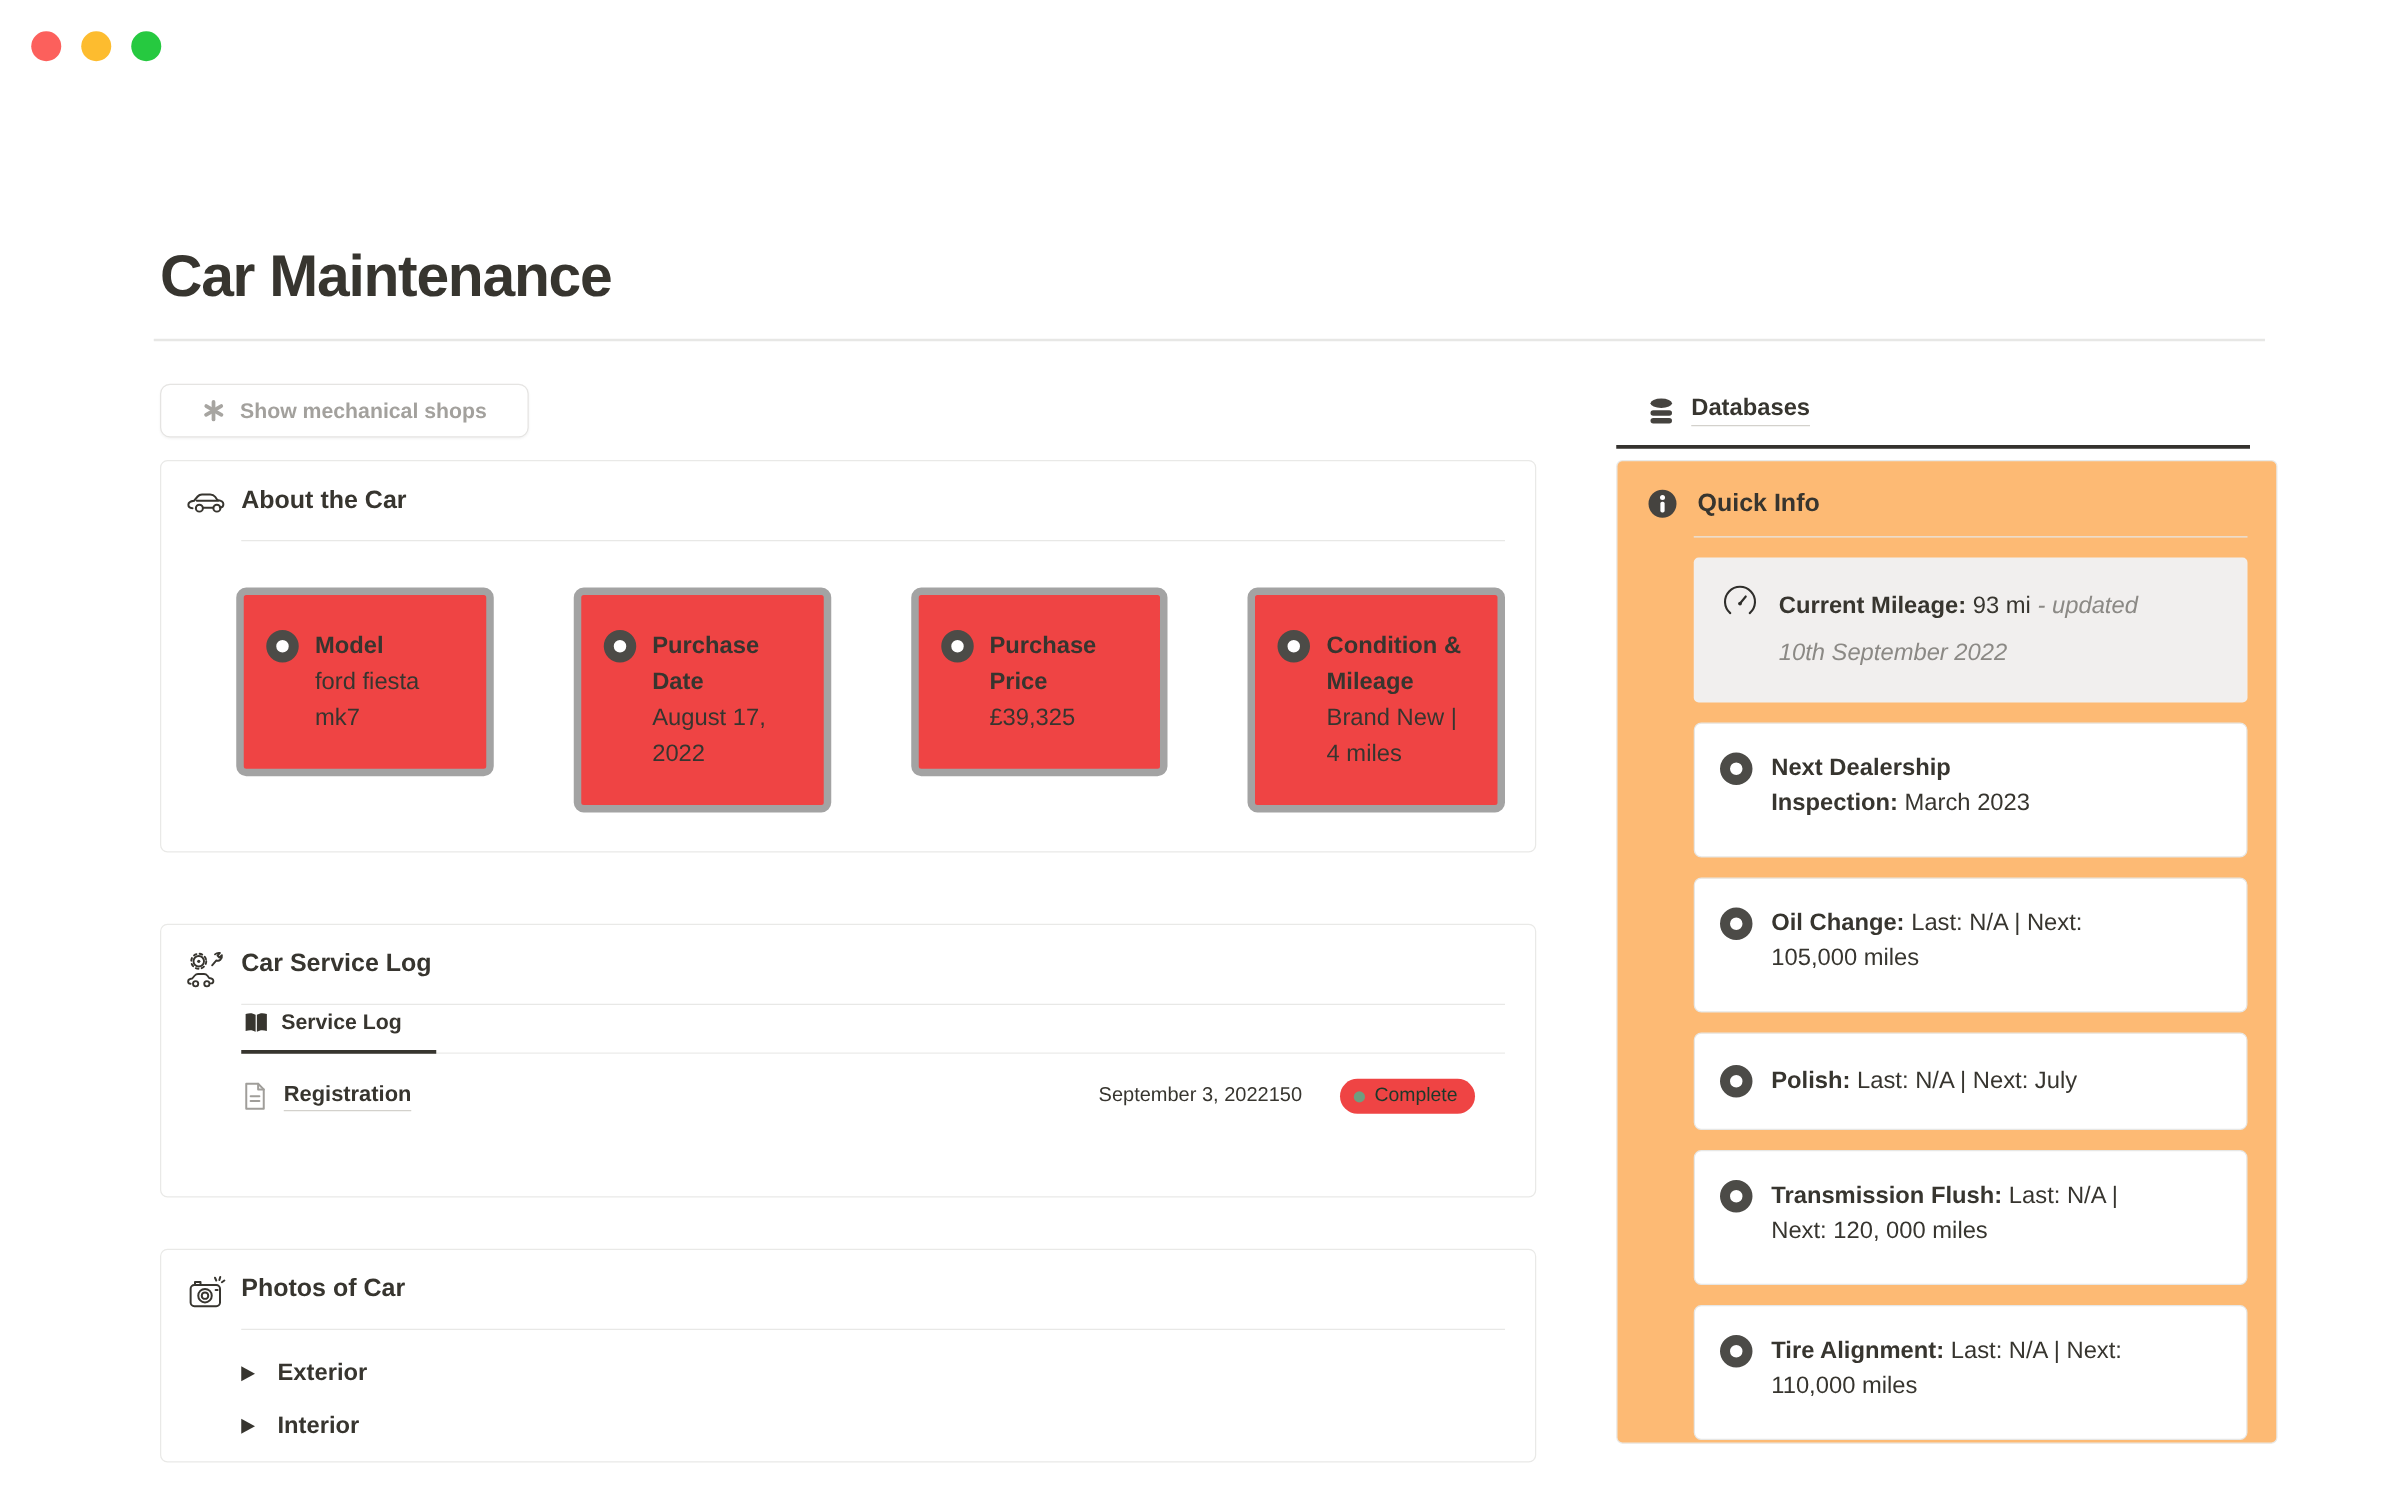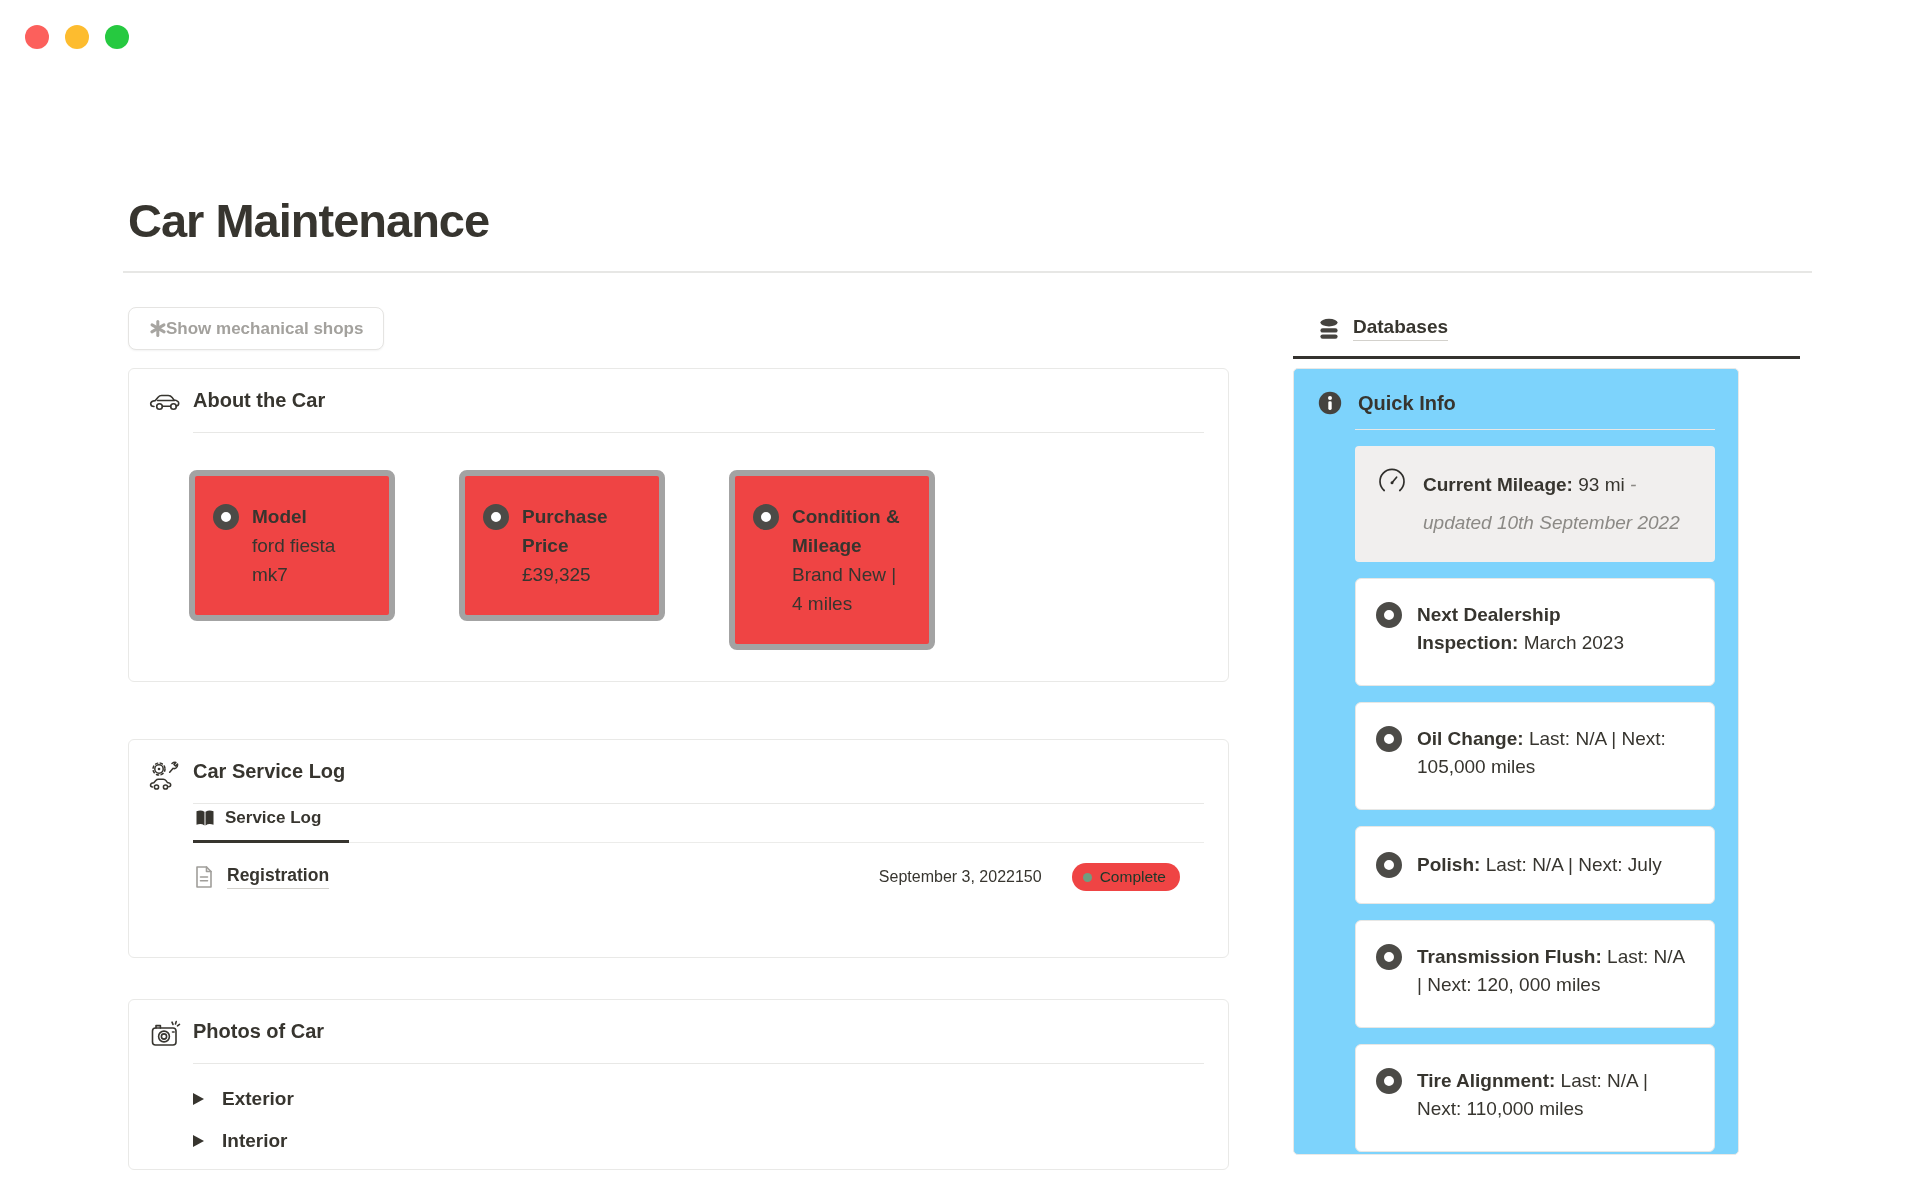--- a/index.html
+++ b/index.html
@@ -19,21 +19,21 @@
   
   .page-title {
     position:absolute; left:128px; top:193px;
     font-size:47px; font-weight:700; letter-spacing:-1px; color:#37352f;
   }
   .title-rule { position:absolute; left:123px; top:271px; width:1689px; height:2px; background:#e7e7e5; }
 
   
   .btn-shops {
     position:absolute; left:128px; top:307px; height:43px;
-    display:inline-flex; align-items:center; padding:0 20px;
+    display:inline-flex; align-items:center; gap:13px; padding:0 33px;
     background:#fff; border:1px solid #e5e4e2; border-radius:8px;
     box-shadow:0 1px 2px rgba(15,15,15,.05);
     font-family:inherit; font-size:17px; font-weight:600; color:#a3a19d; cursor:pointer;
   }
   .ast { position:relative; width:17px; height:17px; display:inline-block; }
   .ast i { position:absolute; left:50%; top:0; width:3.4px; height:100%; background:#a7a5a1; border-radius:2px; }
   .ast i:nth-child(1){ transform:translateX(-50%) rotate(0deg); }
   .ast i:nth-child(2){ transform:translateX(-50%) rotate(60deg); }
   .ast i:nth-child(3){ transform:translateX(-50%) rotate(120deg); }
 
@@ -92,22 +92,22 @@
 
   
   .db-head { position:absolute; left:1318px; top:316px; display:flex; align-items:center; gap:13px; }
   .db-label {
     font-size:19px; font-weight:600; color:#37352f; text-decoration:none;
     border-bottom:1px solid #d3d1cc; padding-bottom:2px; cursor:pointer;
   }
   .db-rule { position:absolute; left:1293px; top:356px; width:507px; height:3px; background:#34322e; }
 
   .qi-card {
-    position:absolute; left:1293px; top:368px; width:446px; height:787px;
-    background:#7dd3fc; border:1px solid #e9e9e7; border-radius:5px; padding:20px 23px;
+    position:absolute; left:1293px; top:368px; width:529px; height:787px;
+    background:#fdba74; border:1px solid #e9e9e7; border-radius:5px; padding:20px 23px;
   }
   .qi-head { display:flex; align-items:center; gap:15px; height:28px; }
   .qi-title { font-size:20px; font-weight:700; }
   .qi-divider { height:1px; background:#e8e8e6; margin:12px 0 0 38px; }
 
   .callout {
     margin:16px 0 0 38px; background:#f1efee; border-radius:4px;
     padding:20px 22px; display:flex; gap:16px; align-items:flex-start;
   }
   .callout-text { font-size:19px; line-height:38px; max-width:300px; }
@@ -159,20 +159,27 @@
     <h2 class="sec-title">About the Car</h2>
   </div>
   <div class="sec-divider"></div>
 
   <div class="mini-row">
     <div class="mini">
       <span class="donut"></span>
       <div class="mini-text">
         <div class="b">Model</div>
         <div>ford fiesta mk7</div>
+      </div>
+    </div>
+    <div class="mini">
+      <span class="donut"></span>
+      <div class="mini-text">
+        <div class="b">Purchase Date</div>
+        <div>August 17, 2022</div>
       </div>
     </div>
     <div class="mini">
       <span class="donut"></span>
       <div class="mini-text">
         <div class="b">Purchase Price</div>
         <div>£39,325</div>
       </div>
     </div>
     <div class="mini">

